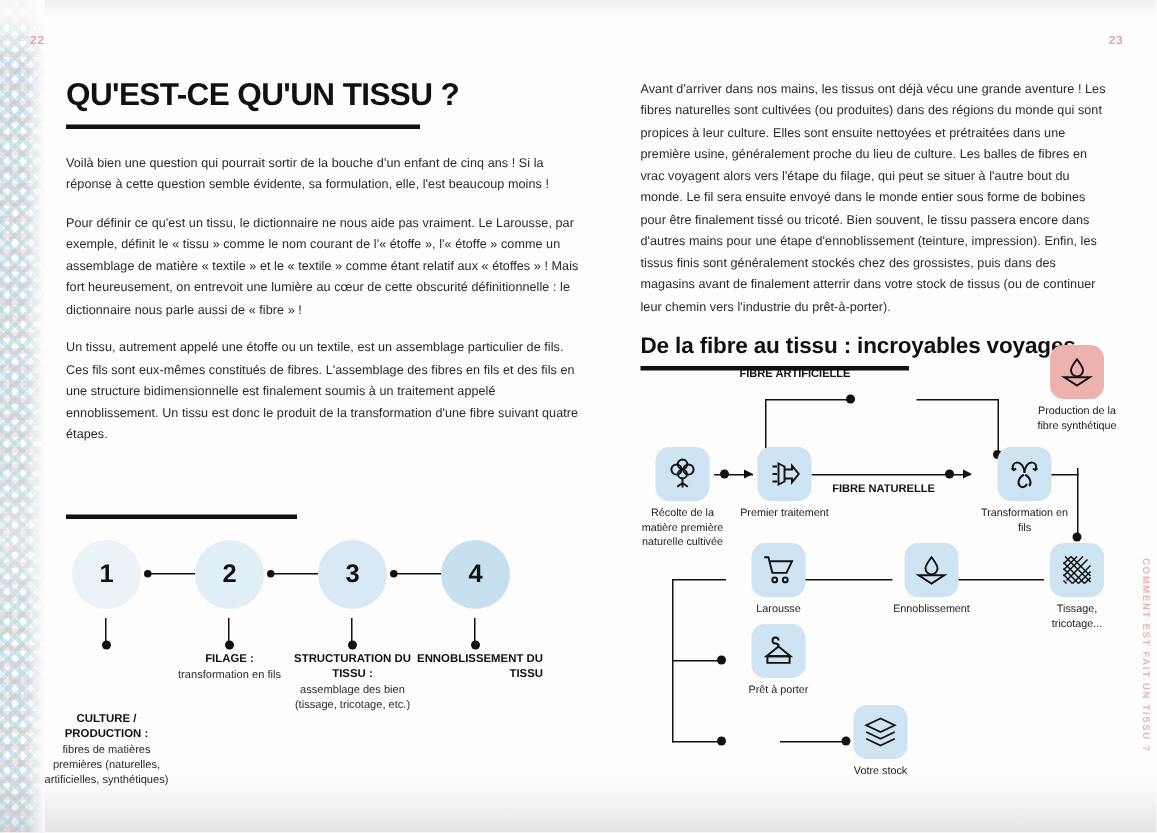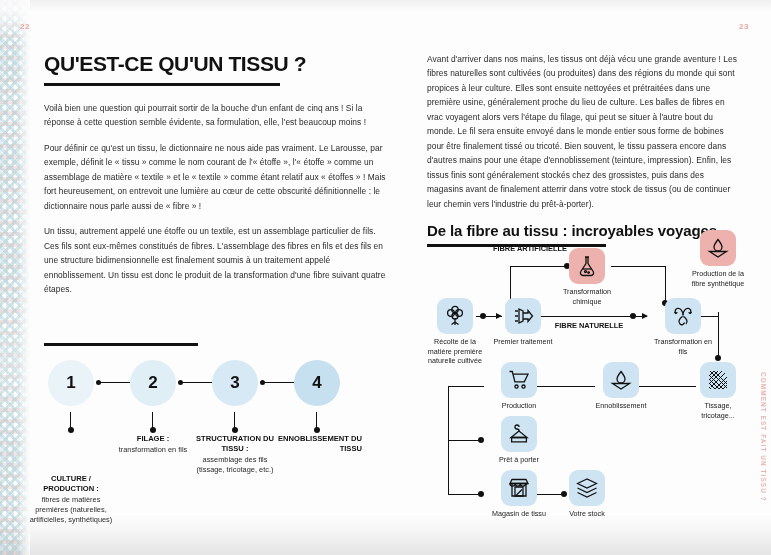--- a/index.html
+++ b/index.html
@@ -169,21 +169,21 @@
       <div class="step-label l1">
         <div class="lab-title">CULTURE / PRODUCTION :</div>
         <div class="lab-desc">fibres de matières premières (naturelles, artificielles, synthétiques)</div>
       </div>
       <div class="step-label l2">
         <div class="lab-title">FILAGE :</div>
         <div class="lab-desc">transformation en fils</div>
       </div>
       <div class="step-label l3">
         <div class="lab-title">STRUCTURATION DU TISSU :</div>
-        <div class="lab-desc">assemblage des fils (tissage, tricotage, etc.)</div>
+        <div class="lab-desc">assemblage des bien (tissage, tricotage, etc.)</div>
       </div>
       <div class="step-label l4">
         <div class="lab-title">ENNOBLISSEMENT DU TISSU</div>
         <div class="lab-desc"></div>
       </div>
     </div>
   </div>
 
   <div class="col-right">
     <p class="body">Avant d'arriver dans nos mains, les tissus ont déjà vécu une grande aventure ! Les fibres naturelles sont cultivées (ou produites) dans des régions du monde qui sont propices à leur culture. Elles sont ensuite nettoyées et prétraitées dans une première usine, généralement proche du lieu de culture. Les balles de fibres en vrac voyagent alors vers l'étape du filage, qui peut se situer à l'autre bout du monde. Le fil sera ensuite envoyé dans le monde entier sous forme de bobines pour être finalement tissé ou tricoté. Bien souvent, le tissu passera encore dans d'autres mains pour une étape d'ennoblissement (teinture, impression). Enfin, les tissus finis sont généralement stockés chez des grossistes, puis dans des magasins avant de finalement atterrir dans votre stock de tissus (ou de continuer leur chemin vers l'industrie du prêt-à-porter).</p>
@@ -249,31 +249,20 @@
       <div class="chip">
         <svg width="24" height="24" viewBox="0 0 24 24" fill="none" stroke="#111" stroke-width="1.3">
           <path d="M4 7h3M4 12h3M4 17h3"></path>
           <path d="M8 5l4 2v10l-4 2V5z"></path>
           <path d="M12 9h5V6.5L21.5 12 17 17.5V15h-5"></path>
         </svg>
       </div>
       <div class="nlabel">Premier traitement</div>
     </div>
 
-    <div class="node pink" style="left:132px;top:14px;">
-      <div class="chip">
-        <svg width="24" height="24" viewBox="0 0 24 24" fill="none" stroke="#111" stroke-width="1.3">
-          <path d="M10 3h4M11 3v6.5L5.8 17.5A2.6 2.6 0 0 0 8 21.5h8a2.6 2.6 0 0 0 2.2-4L13 9.5V3"></path>
-          <path d="M7.6 15h8.8"></path>
-          <circle cx="10.5" cy="17.6" r="1"></circle>
-            <circle cx="13.6" cy="18.6" r=".8"></circle>
-        </svg>
-      </div>
-      <div class="nlabel">Transformation chimique</div>
-    </div>
 
     <div class="node pink" style="left:263px;top:-4px;">
       <div class="chip">
         <svg width="24" height="24" viewBox="0 0 24 24" fill="none" stroke="#111" stroke-width="1.3">
           <path d="M12 3.5c2.6 3.4 4 5.6 4 7.4a4 4 0 0 1-8 0c0-1.8 1.4-4 4-7.4z"></path>
           <path d="M3.5 15.5h17L12 21 3.5 15.5z"></path>
         </svg>
       </div>
       <div class="nlabel">Production de la fibre synthétique</div>
     </div>
@@ -312,46 +301,34 @@
     </div>
 
     <div class="node" style="left:64px;top:128px;">
       <div class="chip">
         <svg width="24" height="24" viewBox="0 0 24 24" fill="none" stroke="#111" stroke-width="1.3">
           <path d="M2.5 3.5h2.8l2.6 10.4h9.4L21 6.2H6.6"></path>
           <circle cx="9.5" cy="18.6" r="1.6"></circle>
             <circle cx="16.5" cy="18.6" r="1.6"></circle>
         </svg>
       </div>
-      <div class="nlabel">Production</div>
+      <div class="nlabel">Larousse</div>
     </div>
 
     <div class="node" style="left:64px;top:182px;">
       <div class="chip">
         <svg width="24" height="24" viewBox="0 0 24 24" fill="none" stroke="#111" stroke-width="1.3">
           <path d="M12 7.5V9c0-1.2-.9-2-2-2a2 2 0 1 1 2-2"></path>
           <path d="M12 9 4 15.5h16L12 9z"></path>
           <path d="M4.6 15.5h14.8v4.4H4.6z"></path>
         </svg>
       </div>
       <div class="nlabel">Prêt à porter</div>
     </div>
 
-    <div class="node" style="left:64px;top:236px;">
-      <div class="chip">
-        <svg width="24" height="24" viewBox="0 0 24 24" fill="none" stroke="#111" stroke-width="1.3">
-          <path d="M3 7.5 5 3.5h14l2 4z"></path>
-          <path d="M3 7.5h18M5 7.5v12.5h14V7.5"></path>
-          <path d="M8 11h8v9H8z"></path>
-          <path d="M3 7.5c0 1.6 1.2 2.6 2.6 2.6S8.2 9.1 8.2 7.5M8.2 7.5c0 1.6 1.2 2.6 2.6 2.6s2.6-1 2.6-2.6M13.4 7.5c0 1.6 1.2 2.6 2.6 2.6s2.6-1 2.6-2.6"></path>
-          <path d="M9.5 19 15 13.5"></path>
-        </svg>
-      </div>
-      <div class="nlabel">Magasin de tissu</div>
-    </div>
 
     <div class="node" style="left:132px;top:236px;">
       <div class="chip">
         <svg width="24" height="24" viewBox="0 0 24 24" fill="none" stroke="#111" stroke-width="1.2">
           <path d="M12 3 2.5 7.5 12 12l9.5-4.5L12 3z"></path>
           <path d="M2.5 12 12 16.5 21.5 12"></path>
           <path d="M2.5 16.5 12 21l9.5-4.5"></path>
         </svg>
       </div>
       <div class="nlabel">Votre stock</div>

